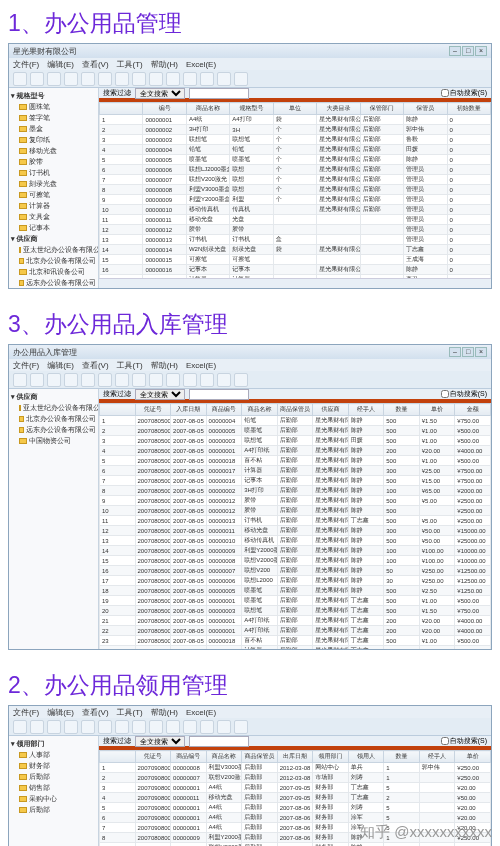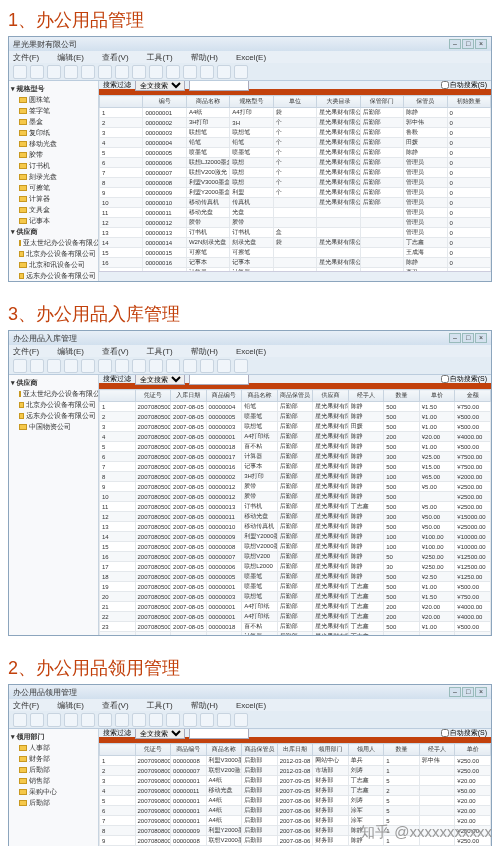--- a/index.html
+++ b/index.html
@@ -1,31 +1,31 @@
 <!DOCTYPE html>
 <html><head>
 <meta charset="utf-8">
 <style>
 * { margin: 0; padding: 0; box-sizing: border-box; }
 body { font-family: "Microsoft YaHei", SimSun, sans-serif; font-size: 9px; background: #fff; width: 500px; }
-.section-title { color: #c2410c; font-size: 18px; font-weight: normal; padding: 8px 8px 4px; }
+.section-title { color: #6d28d9; font-size: 23px; font-weight: normal; padding: 8px 8px 4px; }
 .app-window { background: #dde8f0; border: 1px solid #8ca5bd; margin: 0 8px 12px; position: relative; }
 .titlebar { background: linear-gradient(#e8eff7,#d2e0ee); height: 14px; display: flex; align-items: center; padding: 0 4px; font-size: 8px; color: #333; justify-content: space-between; }
 .win-ctrl { display: flex; gap: 1px; }
 .win-ctrl span { width: 12px; height: 10px; background: #d4e1ee; border: 1px solid #9bb; font-size: 7px; text-align: center; line-height: 8px; }
-.menubar { background: #e8eff6; height: 12px; display: flex; gap: 18px; padding: 0 4px; font-size: 8px; align-items: center; color: #333; }
+.menubar { background: #e8eff6; height: 12px; display: flex; gap: 8px; padding: 0 4px; font-size: 8px; align-items: center; color: #333; }
 .toolbar { background: #e3ecf4; height: 18px; display: flex; gap: 3px; padding: 2px 4px; align-items: center; border-bottom: 1px solid #bcd; }
 .tbtn { width: 14px; height: 14px; background: #f0f5fa; border: 1px solid #c8d4e0; border-radius: 2px; }
 .body-split { display: flex; height: 200px; }
 .tree-pane { width: 90px; background: #f8f9fb; border-right: 1px solid #c8d4e0; overflow: hidden; font-size: 7px; padding: 2px; }
 .tree-item { display: flex; align-items: center; gap: 2px; padding: 0 0 0 8px; white-space: nowrap; color: #333; line-height: 11px; }
 .tree-item.root { padding-left: 0; font-weight: bold; }
 .folder-icon { width: 8px; height: 6px; background: #f5c84a; border: 1px solid #c89820; display: inline-block; }
 .grid-pane { flex: 1; background: #fff; display: flex; flex-direction: column; overflow: hidden; }
-.filter-bar { background: #e8eff6; height: 14px; display: flex; align-items: center; gap: 4px; padding: 0 4px; font-size: 7px; border-bottom: 6px solid #c2410c; }
+.filter-bar { background: #e8eff6; height: 14px; display: flex; align-items: center; gap: 4px; padding: 0 4px; font-size: 7px; border-bottom: 4px solid #c2410c; }
 .filter-bar select { font-size: 7px; height: 11px; border: 1px solid #aab; }
 .filter-bar input { font-size: 7px; height: 11px; width: 60px; border: 1px solid #aab; }
 .filter-bar label { display: flex; align-items: center; gap: 1px; }
 .filter-bar input[type=checkbox] { width: 8px; height: 8px; }
 table.grid { border-collapse: collapse; width: 100%; font-size: 6px; table-layout: fixed; }
 table.grid th { background: linear-gradient(#f4f7fa,#e4ebf2); border: 1px solid #c8d4e0; padding: 1px 2px; font-weight: normal; color: #333; white-space: nowrap; overflow: hidden; height: 12px; }
 table.grid td { border: 1px solid #e4e8ec; padding: 0 2px; color: #333; white-space: nowrap; overflow: hidden; height: 9px; background: #fff; }
 table.grid tr:nth-child(even) td { background: #f6f8fa; }
 .footer-bar { background: #e8eff6; height: 10px; border-top: 1px solid #ccd; }
 .watermark { position: fixed; right: 8px; bottom: 4px; color: #999; font-size: 15px; }
@@ -695,28 +695,20 @@
               </tr>
             </tbody>
           </table>
         </div>
     </div>
   </div>
 </div>
 
 <div class="section-title">2、办公用品领用管理</div>
 <div class="app-window">
-  <div class="titlebar">
-    <span>办公用品领用管理</span>
-    <div class="win-ctrl">
-      <span>–</span>
-      <span>□</span>
-      <span>×</span>
-    </div>
-  </div>
   <div class="menubar" id="menu3">
       <span>文件(F)</span>
       <span>编辑(E)</span>
       <span>查看(V)</span>
       <span>工具(T)</span>
       <span>帮助(H)</span>
       <span>Excel(E)</span>
     </div>
   <div class="toolbar" id="tb3">
       <span class="tbtn"></span>

